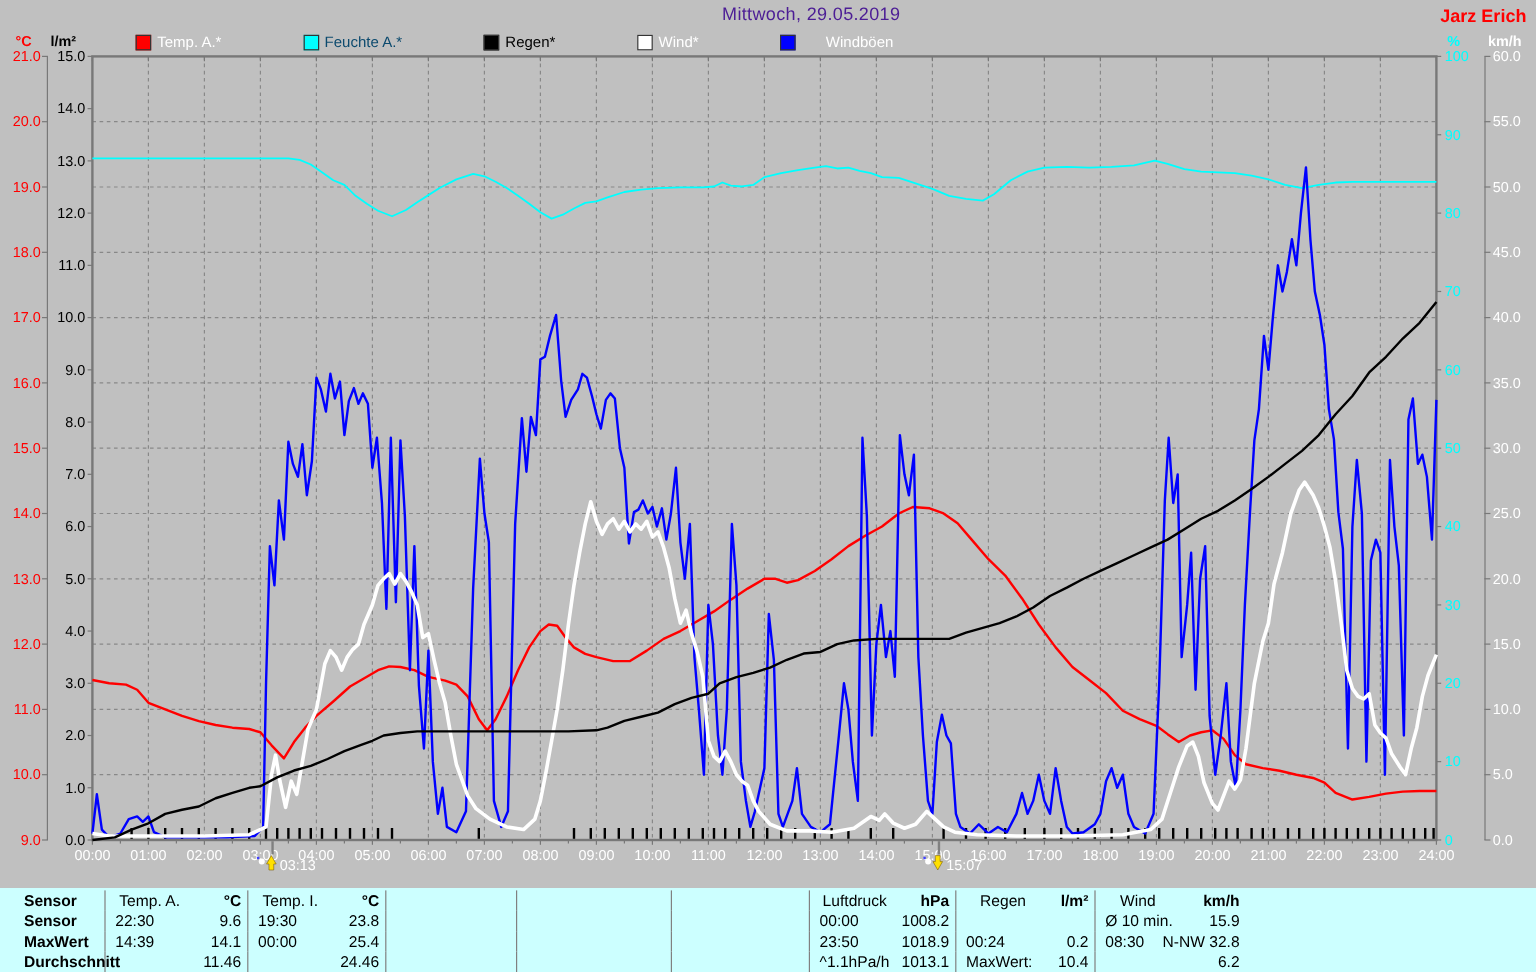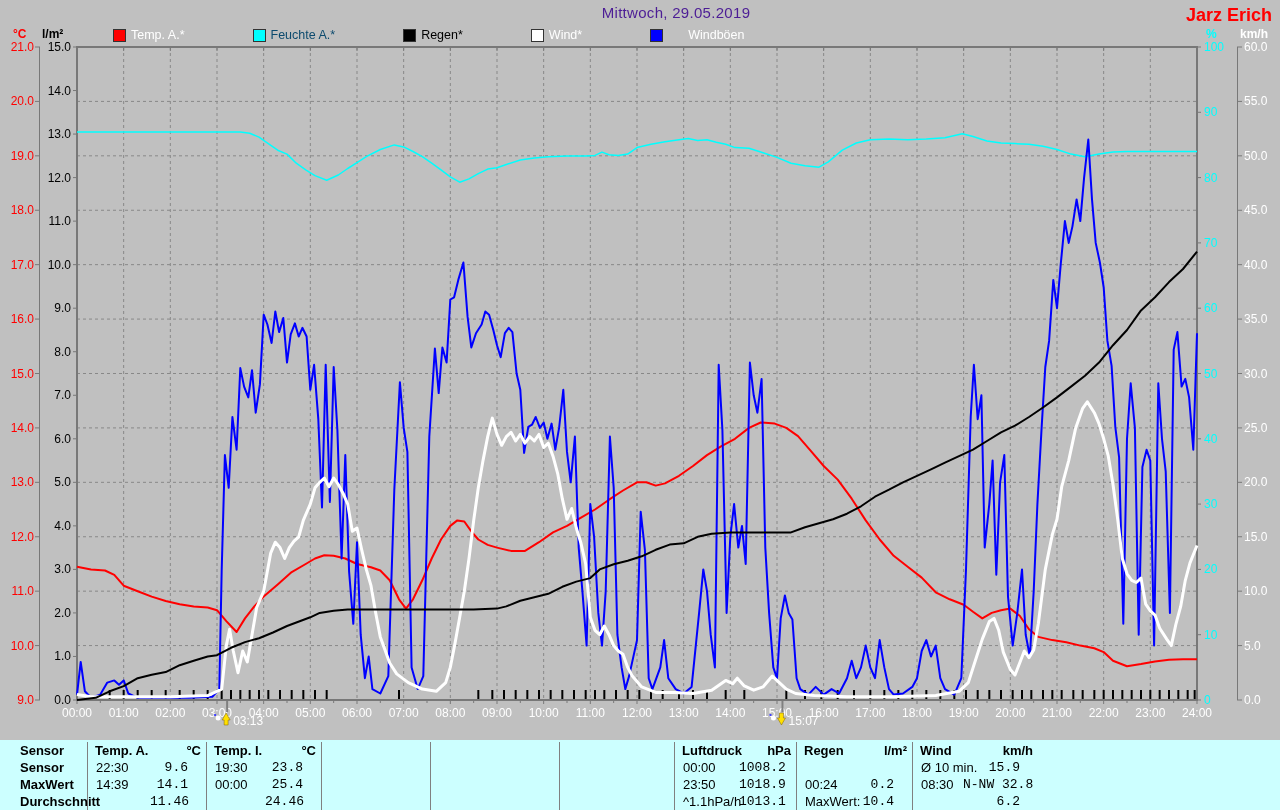--- a/index.html
+++ b/index.html
@@ -1,40 +1,40 @@
 <!DOCTYPE html>
 <html><head>
 <meta charset="utf-8">
 <style>
   html,body{margin:0;padding:0;background:#555;}
   .screen{position:relative;width:1280px;height:810px;background:#c0c0c0;
           font-family:"Liberation Sans",sans-serif;overflow:hidden;}
   .title{position:absolute;left:0;top:4px;width:1280px;text-align:center;
          color:#4c1d95;font-size:15px;letter-spacing:.3px;padding-left:36px;}
-  .author{position:absolute;right:8px;top:5px;color:#ff0000;font-size:18px;font-weight:bold;}
+  .author{position:absolute;right:8px;top:5px;color:#ff0000;font-size:15px;font-weight:bold;}
   .unit{position:absolute;top:27px;font-size:12px;font-weight:bold;}
   #unit-c{left:13px;color:#ff0000;}
   #unit-lm2{left:42px;color:#000000;}
   #unit-pct{left:1206px;color:#00ffff;}
   #unit-kmh{left:1240px;color:#ffffff;}
   .legend{position:absolute;left:66px;top:28px;display:flex;align-items:center;font-size:12.5px;}
   .legend .item{display:inline-flex;align-items:center;margin-right:21px;padding-left:47px;}
   .legend .sw{width:11px;height:11px;border:1px solid #333;margin-right:5px;flex:none;}
   svg{position:absolute;left:0;top:0;}
   svg text{font-family:"Liberation Sans",sans-serif;font-size:12px;}
   .tbl{position:absolute;left:0;top:740px;width:1280px;height:70px;background:#ccffff;
        display:grid;grid-auto-rows:17px;padding-top:2px;box-sizing:border-box;
        font-size:13px;color:#000;}
   .tbl div{white-space:nowrap;overflow:visible;line-height:17px;}
   .lbl{font-weight:bold;padding-left:20px;}
   .sep{border-right:1px solid #808080;}
-  .hname{font-weight:bold;padding-left:7px;}
+  .hname{font-weight:normal;padding-left:7px;text-align:right;}
   .hunit{font-weight:bold;text-align:right;padding-right:5px;}
   .tcell{padding-left:8px;}
-  .vcell{text-align:right;padding-right:18px;font-family:Liberation Mono, monospace;}
+  .vcell{text-align:right;padding-right:5px;}
 </style>
 </head>
 <body>
 
 <div class="screen">
   <div class="title">Mittwoch, 29.05.2019</div>
   <div class="author">Jarz Erich</div>
 
   <div class="unit" id="unit-c">°C</div>
   <div class="unit" id="unit-lm2">l/m²</div>

